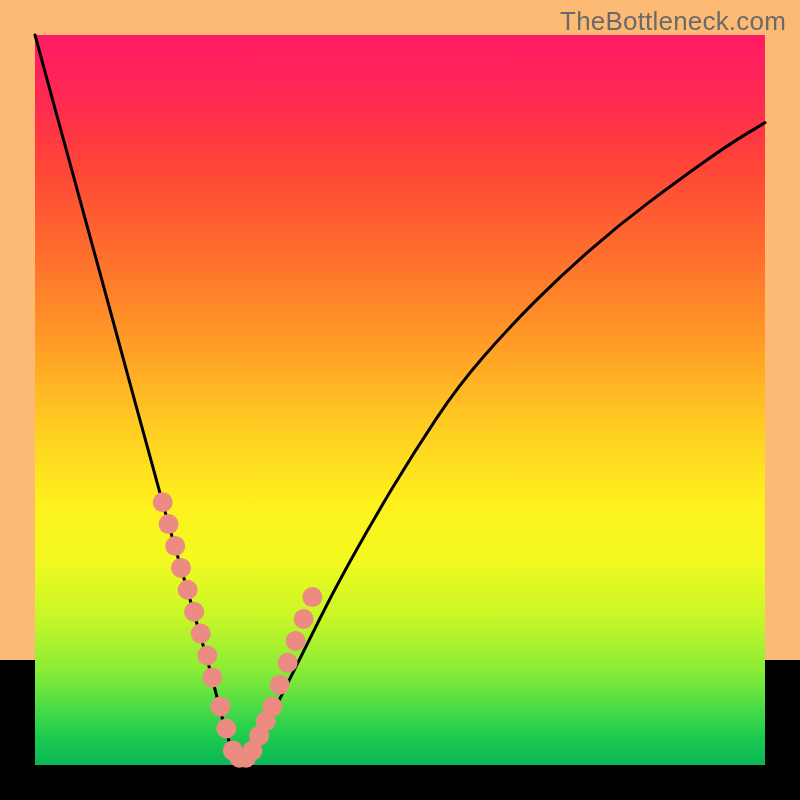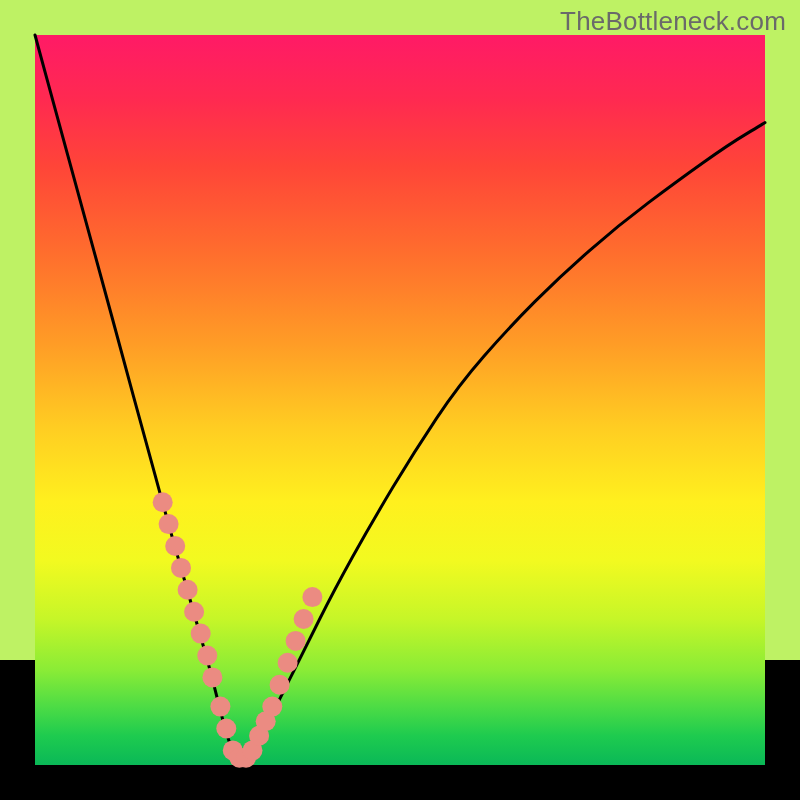--- a/index.html
+++ b/index.html
@@ -7,21 +7,21 @@
     padding: 0;
     width: 800px;
     height: 800px;
     background: #000;
     overflow: hidden;
   }
   .stage {
     position: relative;
     width: 800px;
     height: 660px;
-    background: #bef264;
+    background: #fdba74;
     text-decoration: underline;
   }
   .watermark {
     position: absolute;
     top: 6px;
     right: 14px;
     font-family: Arial, Helvetica, sans-serif;
     font-size: 26px;
     font-weight: 400;
     color: #6a6a6a;

